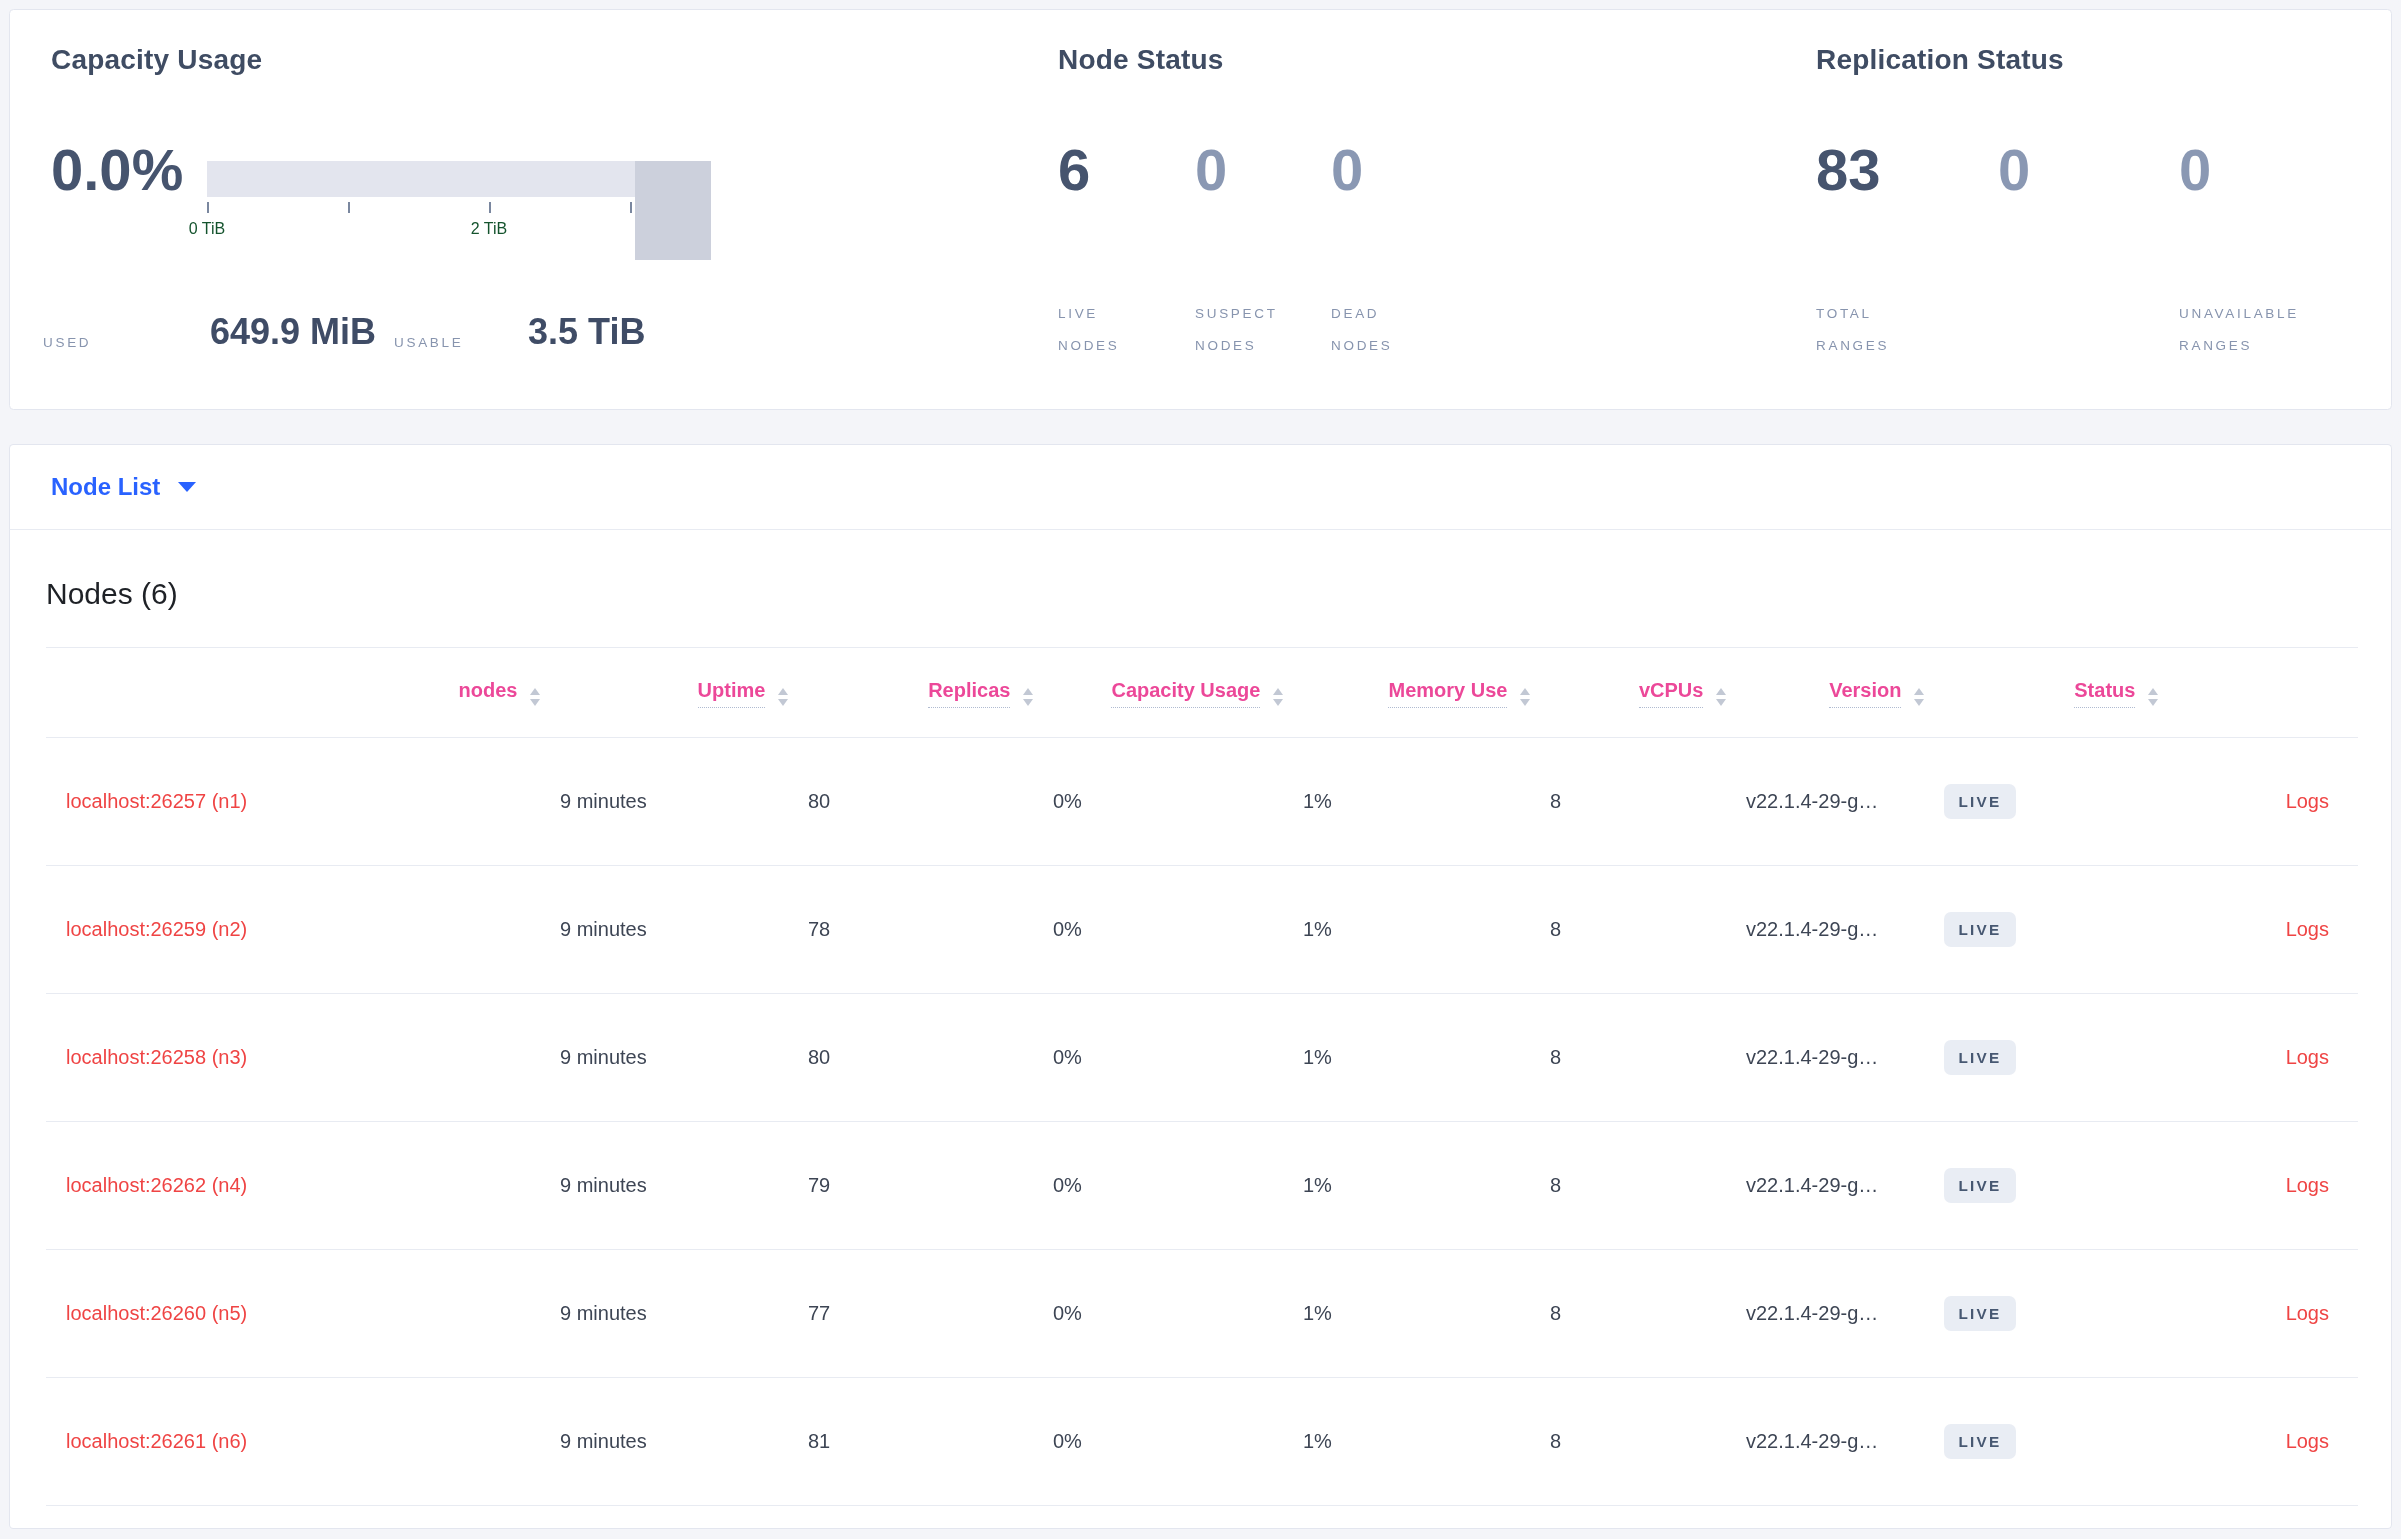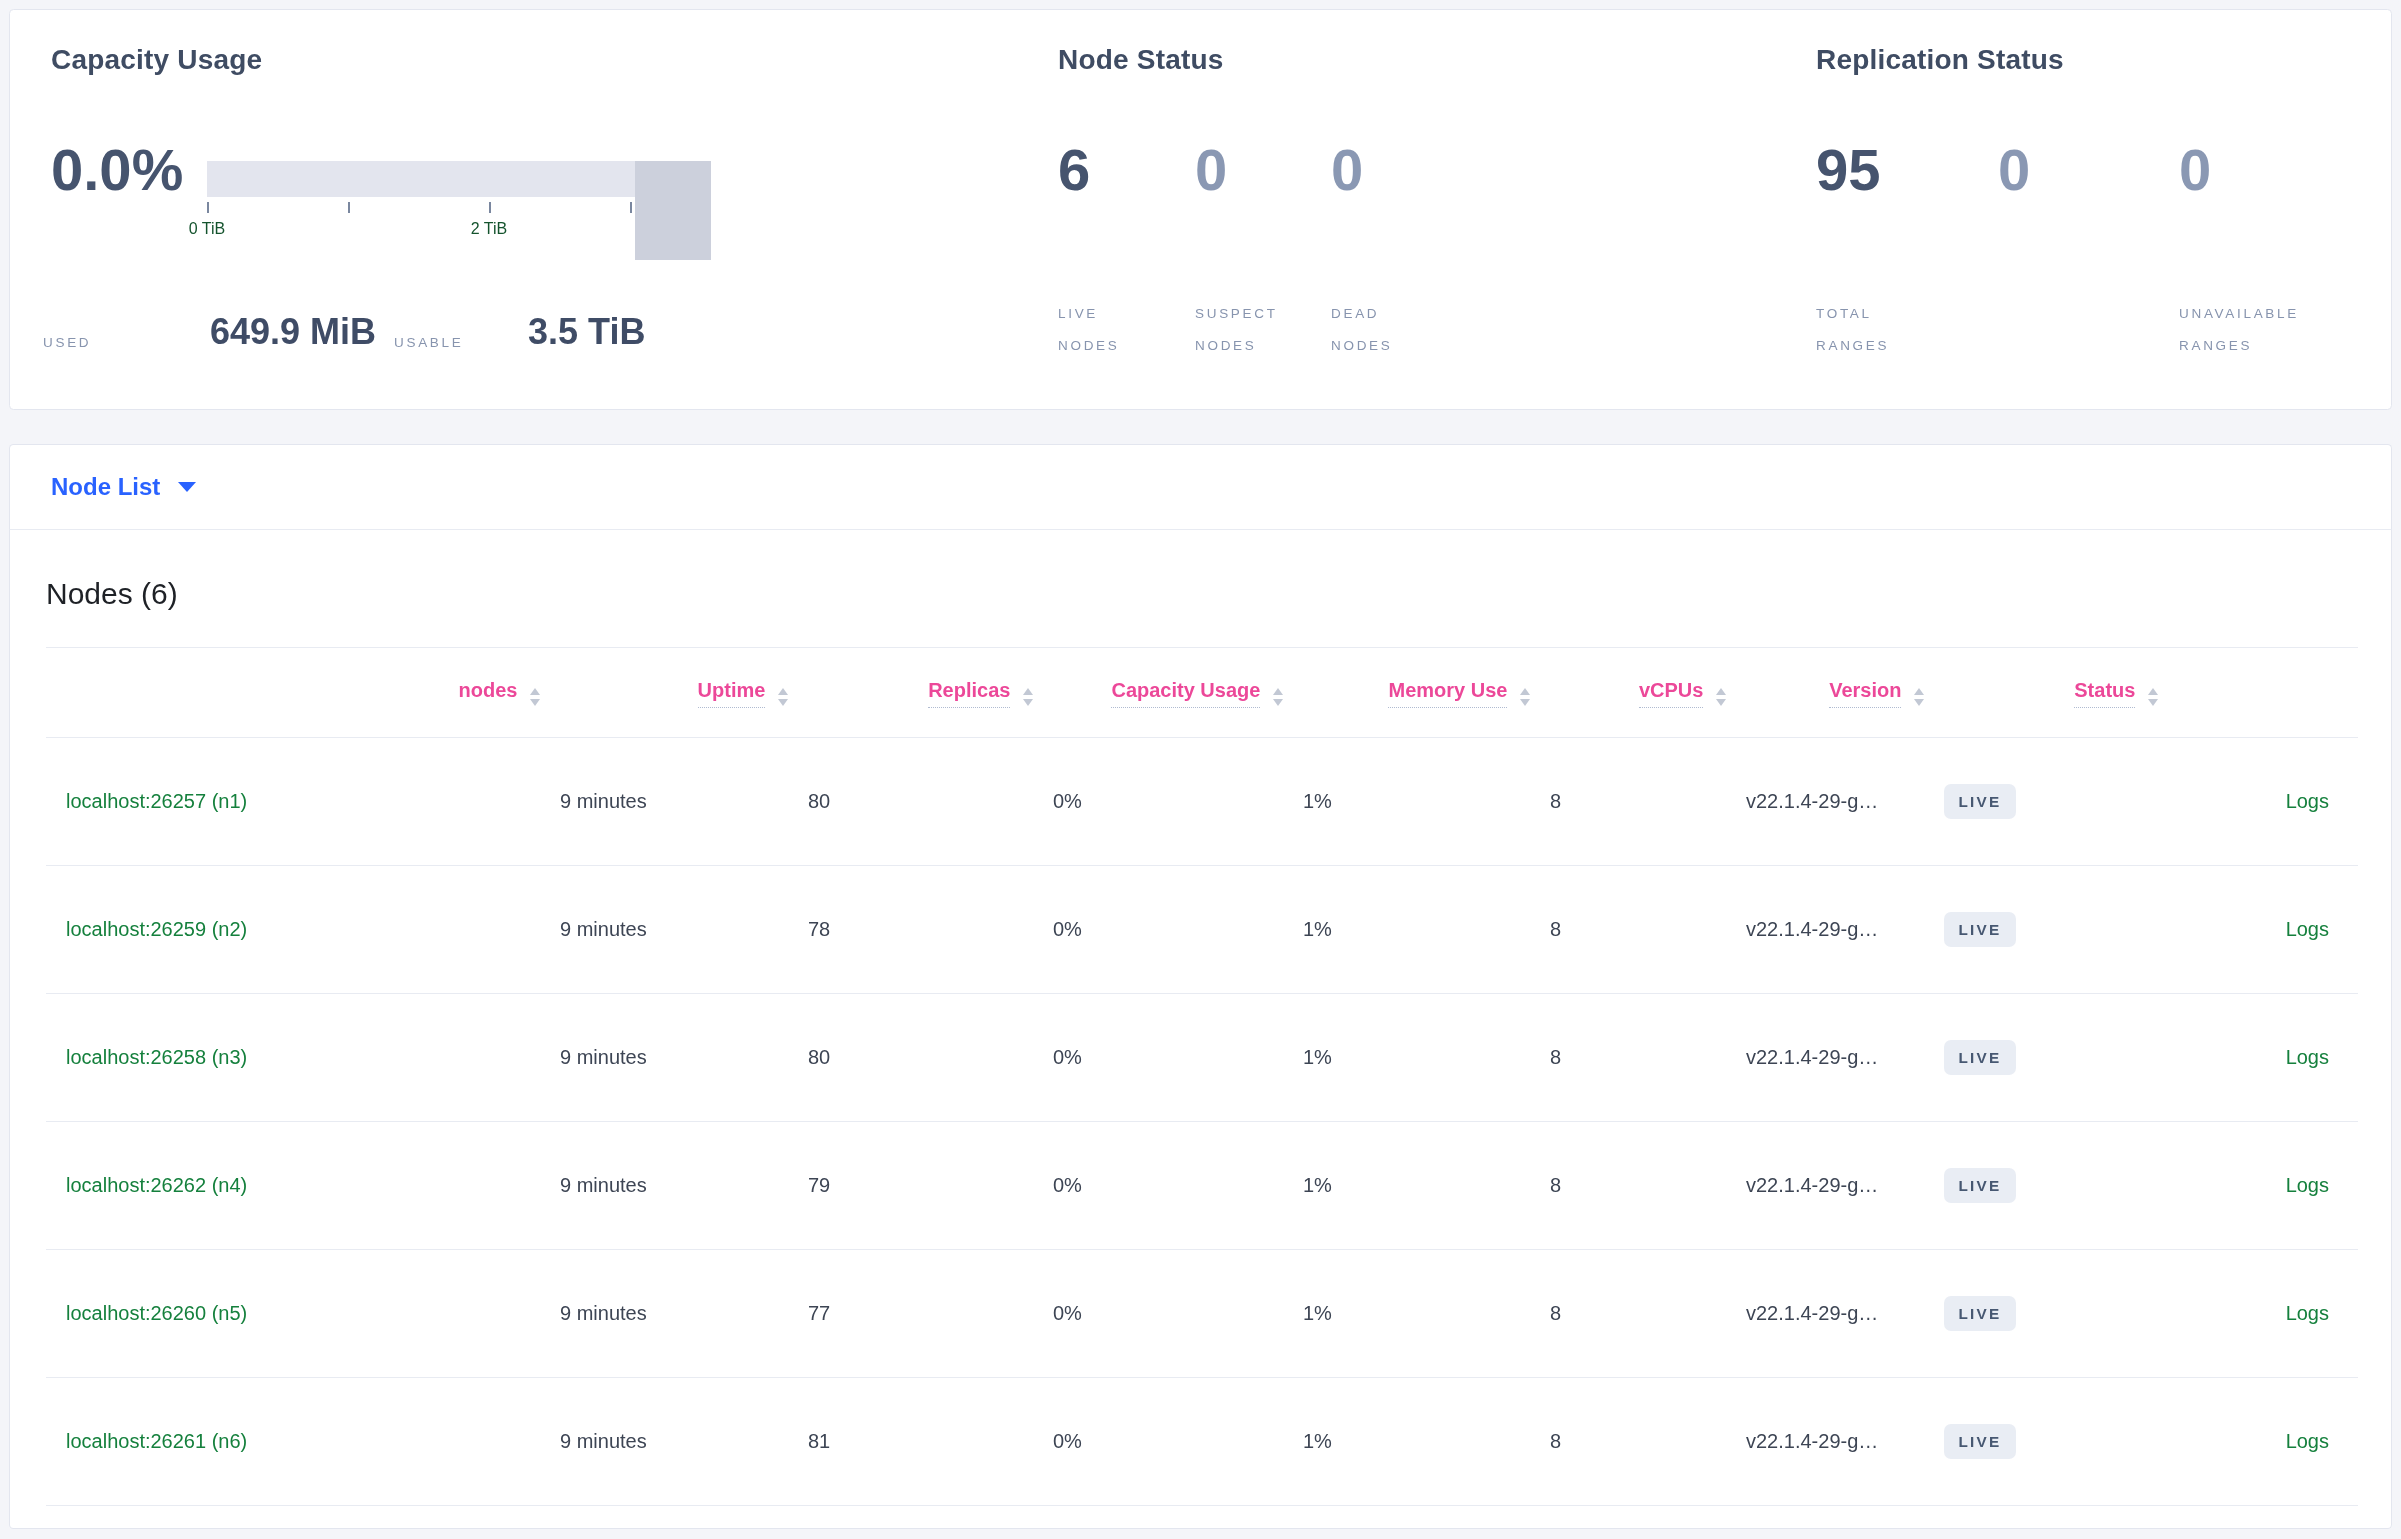--- a/index.html
+++ b/index.html
@@ -76,21 +76,21 @@
     border-bottom:0.9px solid #e8ebf2;
   }
   .h-label.sortable { border-bottom:1.8px dotted #b0bbd1; padding-bottom:6.3px; }
   .sort {
     display:inline-flex; flex-direction:column; gap:3.6px;
     margin-left:12.6px; vertical-align:1.8px; cursor:pointer;
   }
   .sort .up   { width:0; height:0; border-left:5.4px solid transparent; border-right:5.4px solid transparent; border-bottom:7.2px solid #c2c8d4; }
   .sort .down { width:0; height:0; border-left:5.4px solid transparent; border-right:5.4px solid transparent; border-top:7.2px solid #c2c8d4; }
 
-  a.blue { color:#15803d; text-decoration:none; cursor:pointer; }
+  a.blue { color:#ef4444; text-decoration:none; cursor:pointer; }
   td.c-version { color:#4a5870; }
   td.c-logs { text-align:right; padding-right:29px; }
   .badge {
     display:inline-block; background:#e9edf4; color:#475872;
     font-size:15.3px; font-weight:700; letter-spacing:2.3px;
     padding:10px 14.4px; border-radius:7px; line-height:1;
   }
 </style>
 </head>
 <body>
@@ -118,21 +118,21 @@
 
   <div class="sec-title" style="left:1048px">Node Status</div>
   <div class="big-num" style="left:1048px">6</div>
   <div class="big-num muted" style="left:1185px">0</div>
   <div class="big-num muted" style="left:1321px">0</div>
   <div class="stat-label" style="left:1048px; width:90px">LIVE NODES</div>
   <div class="stat-label" style="left:1185px; width:117px">SUSPECT NODES</div>
   <div class="stat-label" style="left:1321px; width:99px">DEAD NODES</div>
 
   <div class="sec-title" style="left:1806px">Replication Status</div>
-  <div class="big-num" style="left:1806px">95</div>
+  <div class="big-num" style="left:1806px">83</div>
   <div class="big-num muted" style="left:1988px">0</div>
   <div class="big-num muted" style="left:2169px">0</div>
   <div class="stat-label" style="left:1806px; width:108px">TOTAL RANGES</div>
   <div class="stat-label" style="left:2169px; width:180px">UNAVAILABLE RANGES</div>
 </div>
 
 <div class="card selectorbar">
   <div class="nodelist-btn">
     <span>Node List</span>
     <span class="caret-down"></span>

